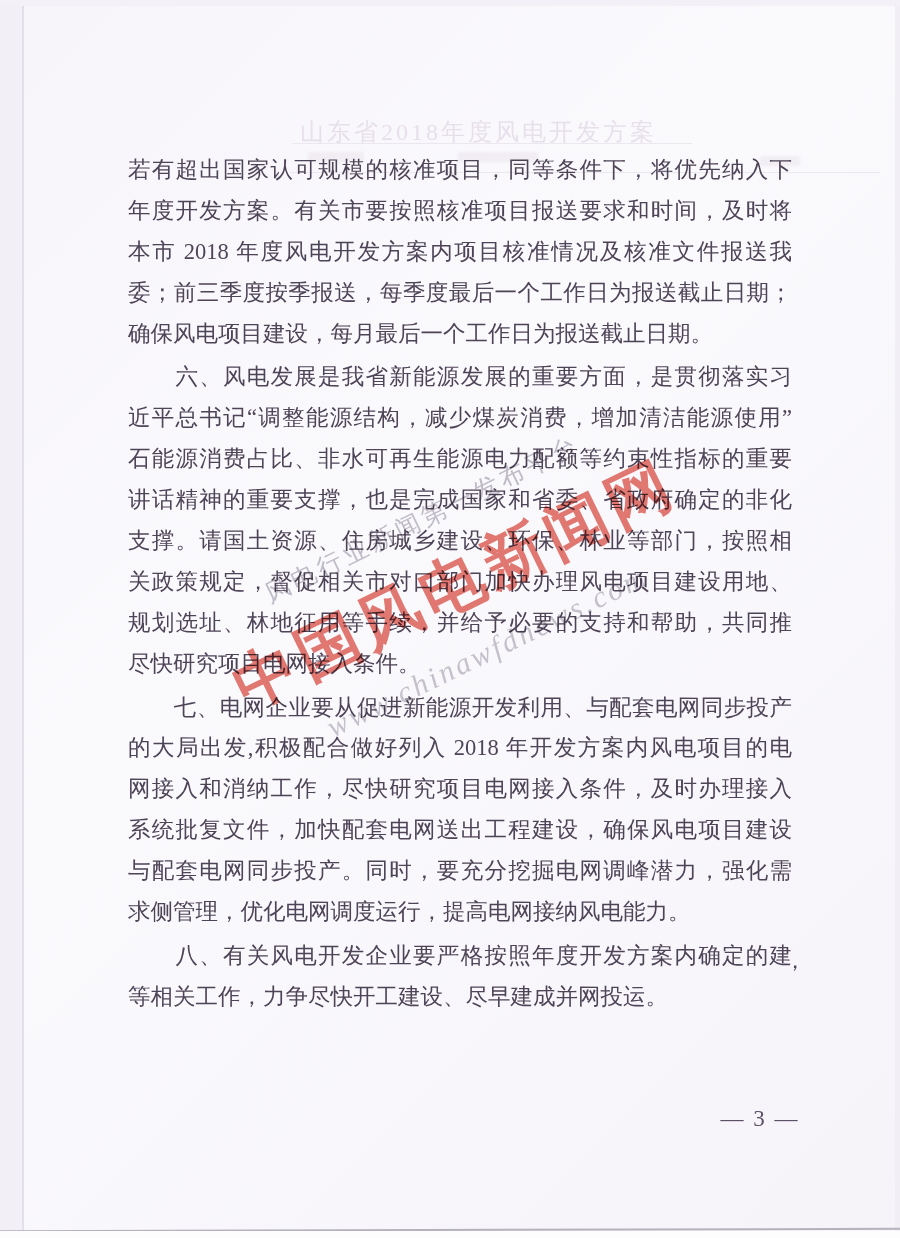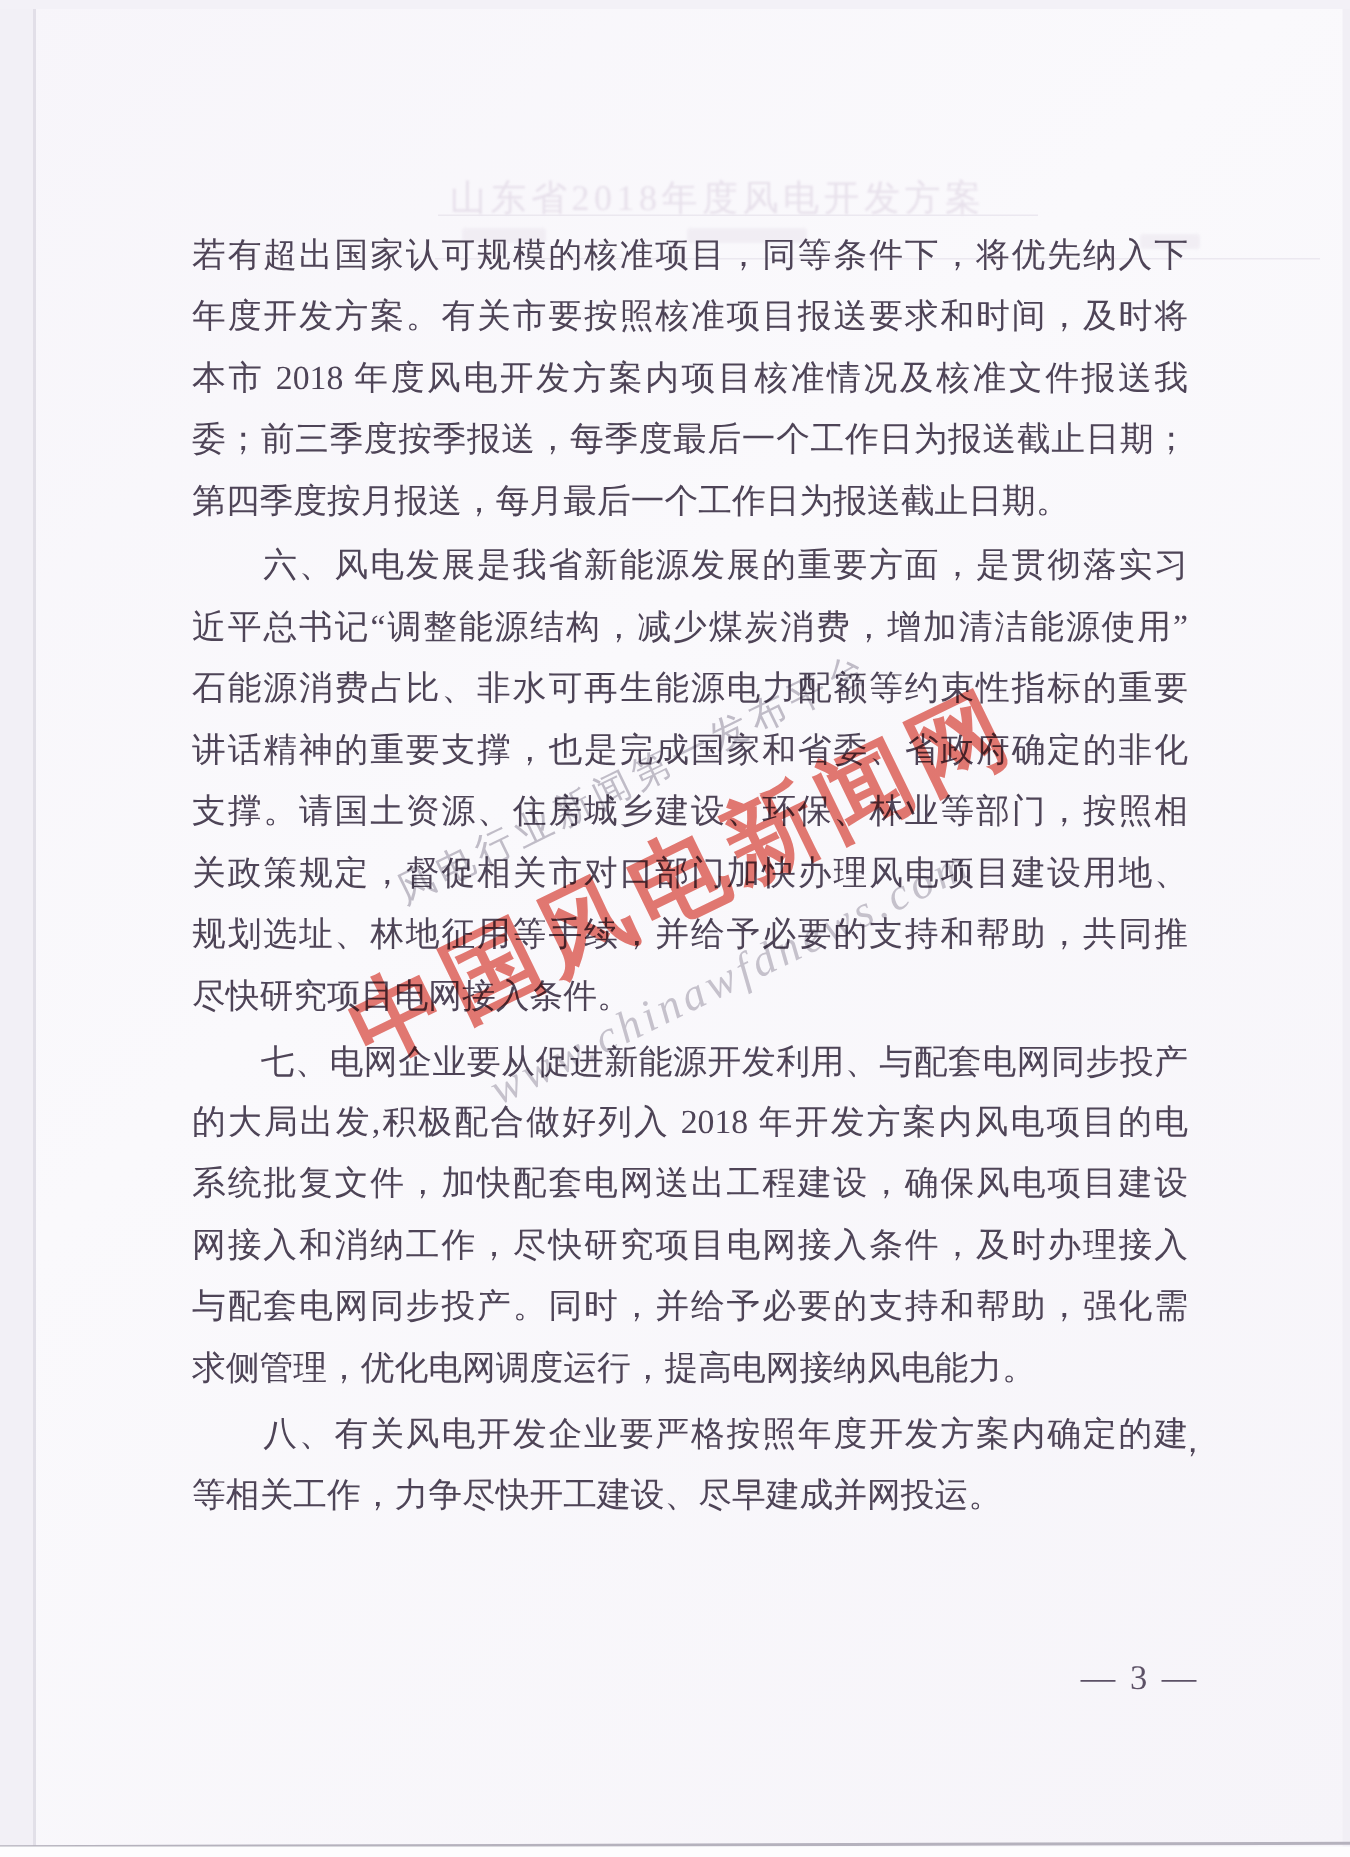--- a/index.html
+++ b/index.html
@@ -79,38 +79,38 @@
     <div class="bleed-cell" style="left:458px;top:136px;width:80px;"></div>
     <div class="bleed-cell" style="left:760px;top:140px;width:40px;"></div>
   </div>
 
   <div class="doc">
       <div class="para">
         <div class="line">若有超出国家认可规模的核准项目，同等条件下，将优先纳入下</div>
         <div class="line">年度开发方案。有关市要按照核准项目报送要求和时间，及时将</div>
         <div class="line">本市 2018 年度风电开发方案内项目核准情况及核准文件报送我</div>
         <div class="line">委；前三季度按季报送，每季度最后一个工作日为报送截止日期；</div>
-        <div class="line last">第四季度按月报送，每月最后一个工作日为报送截止日期。</div>
+        <div class="line last">确保风电项目建设，每月最后一个工作日为报送截止日期。</div>
       </div>
       <div class="para">
         <div class="line">　　六、风电发展是我省新能源发展的重要方面，是贯彻落实习</div>
         <div class="line">近平总书记“调整能源结构，减少煤炭消费，增加清洁能源使用”</div>
         <div class="line">石能源消费占比、非水可再生能源电力配额等约束性指标的重要</div>
         <div class="line">讲话精神的重要支撑，也是完成国家和省委、省政府确定的非化</div>
         <div class="line">支撑。请国土资源、住房城乡建设、环保、林业等部门，按照相</div>
         <div class="line">关政策规定，督促相关市对口部门加快办理风电项目建设用地、</div>
         <div class="line">规划选址、林地征用等手续，并给予必要的支持和帮助，共同推</div>
         <div class="line last">尽快研究项目电网接入条件。</div>
       </div>
       <div class="para">
         <div class="line">　　七、电网企业要从促进新能源开发利用、与配套电网同步投产</div>
         <div class="line">的大局出发,积极配合做好列入 2018 年开发方案内风电项目的电</div>
+        <div class="line">网接入和消纳工作，尽快研究项目电网接入条件，及时办理接入</div>
         <div class="line">系统批复文件，加快配套电网送出工程建设，确保风电项目建设</div>
-        <div class="line">网接入和消纳工作，尽快研究项目电网接入条件，及时办理接入</div>
-        <div class="line">与配套电网同步投产。同时，并给予必要的支持和帮助，强化需</div>
+        <div class="line">与配套电网同步投产。同时，要充分挖掘电网调峰潜力，强化需</div>
         <div class="line last">求侧管理，优化电网调度运行，提高电网接纳风电能力。</div>
       </div>
       <div class="para">
         <div class="line">　　八、有关风电开发企业要严格按照年度开发方案内确定的建</div>
         <div class="line last">等相关工作，力争尽快开工建设、尽早建成并网投运。</div>
       </div>
     </div>
 
   <div class="stray-mark">，</div>
 

